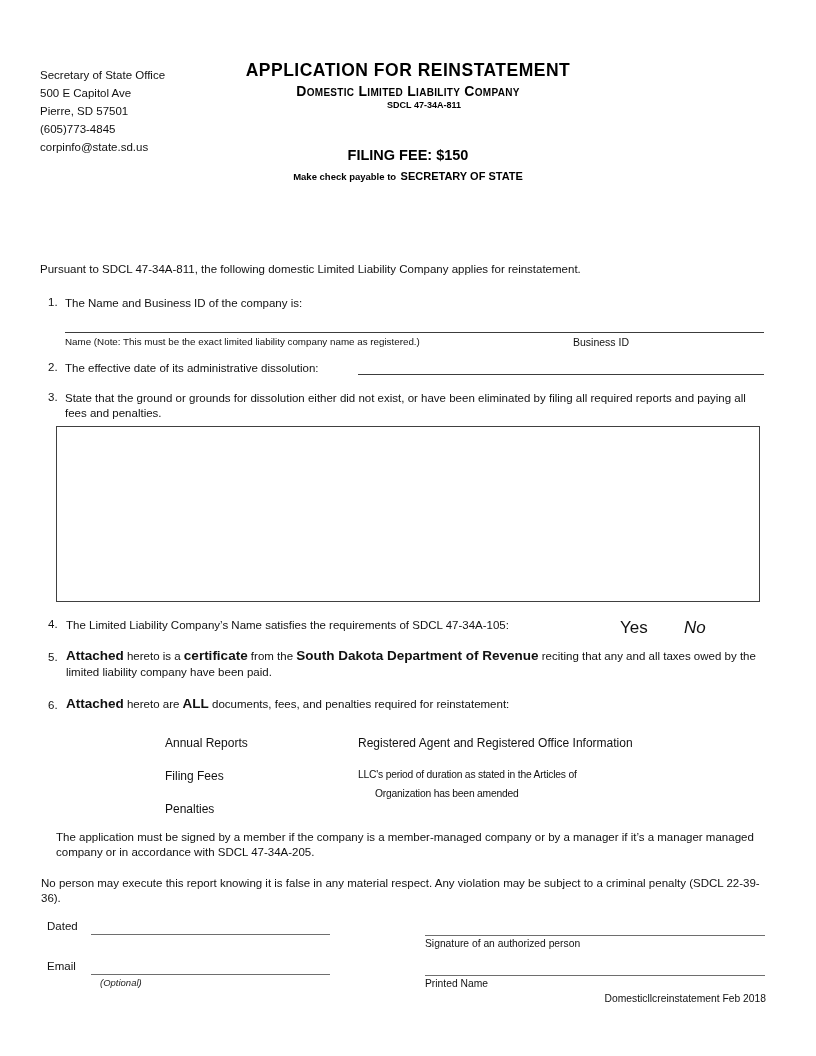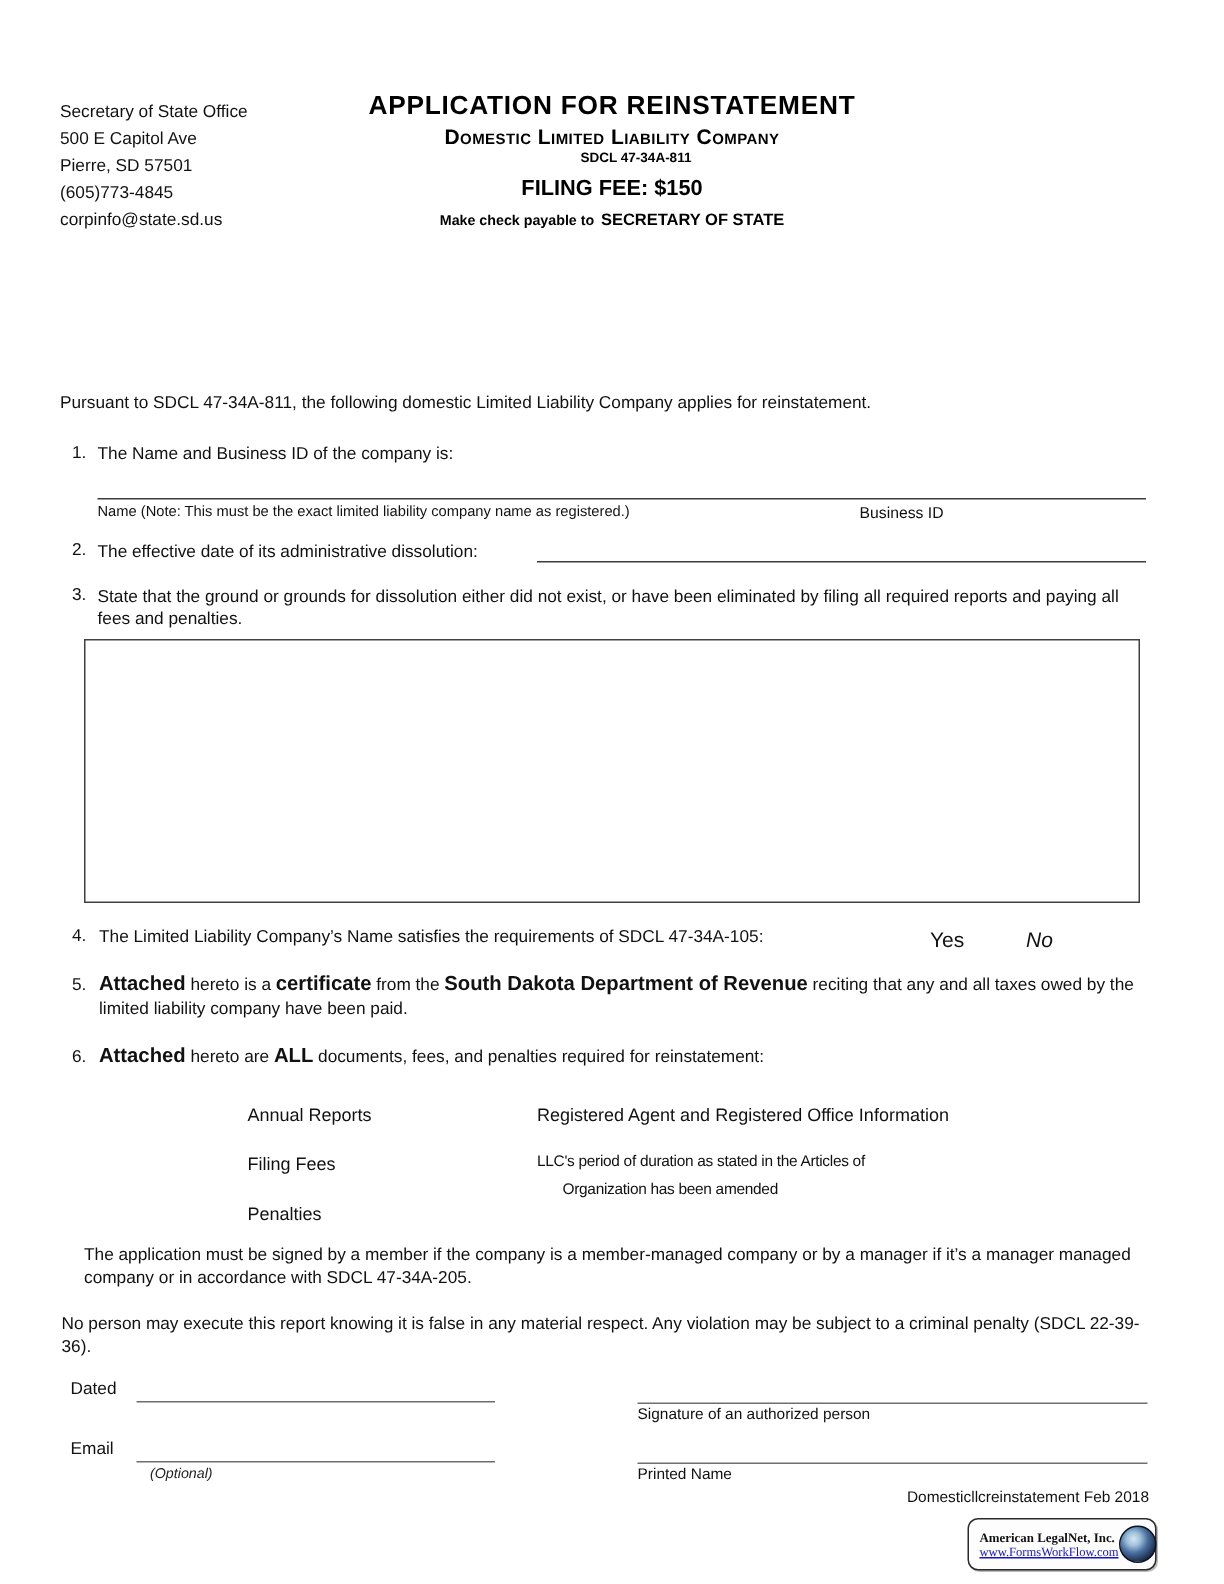--- a/index.html
+++ b/index.html
@@ -12,21 +12,21 @@
     overflow:hidden;
   }
   .abs { position:absolute; }
 
   
   .contact { left:40px; top:66px; font-size:11.5px; line-height:18px; color:#111; }
   .title-wrap { left:0; right:0; top:60px; text-align:center; }
   .main-title { font-size:17.5px; font-weight:bold; letter-spacing:0.5px; color:#000; }
   .sub-title { font-size:14px; font-weight:bold; font-variant:small-caps; letter-spacing:0.3px; margin-top:2px; color:#000; }
   .statute { font-size:9px; font-weight:bold; margin-top:1px; color:#000;padding-left:32px; }
-  .fee { font-size:14.5px; font-weight:bold; margin-top:8px; color:#000; }
+  .fee { font-size:14.5px; font-weight:bold; margin-top:37px; color:#000; }
   .payable { margin-top:3px; color:#000; }
   .payable .pre { font-size:9.5px; font-weight:bold; }
   .payable .to { font-size:11px; font-weight:bold; }
 
   
   .body-text { font-size:11.5px; line-height:15px; color:#111; }
   .intro { left:40px; top:262px; width:740px; }
   .num { position:absolute; font-size:11.5px; color:#111; }
   .item-text { position:absolute; font-size:11.5px; line-height:15px; color:#111; }
 
@@ -62,21 +62,21 @@
   .logo-text { display:flex; flex-direction:column; justify-content:center; }
   .logo-name { font-family:"Liberation Serif", serif; font-weight:bold; font-size:8.6px; color:#111; white-space:nowrap; }
   .logo-url { font-family:"Liberation Serif", serif; font-size:8.4px; color:#1515c4; text-decoration:underline; white-space:nowrap; }
   .globe {
     width:25px; height:25px; border-radius:50%;
     background:radial-gradient(circle at 38% 35%, #d8e6f2 0%, #9fc0da 22%, #4a6fa0 45%, #16233f 78%, #0c1526 100%);
     border:1px solid #0a1220;
     flex:0 0 auto;
   }
 
-  .yn { position:absolute; font-size:14px; color:#111; cursor:default; }
+  .yn { position:absolute; font-size:17px; color:#111; cursor:default; }
 </style>
 </head>
 <body>
 
 <div class="page">
 
   <div class="abs contact">
     <div>Secretary of State Office</div>
     <div>500 E Capitol Ave</div>
     <div>Pierre, SD  57501</div>
@@ -144,21 +144,14 @@
 
   <span class="sig-label" style="left:47px; top:960px;">Email</span>
   <div class="grayline" style="left:91px; top:974px; width:239px;"></div>
   <span class="optional" style="left:100px; top:977px;">(Optional)</span>
 
   <div class="grayline" style="left:425px; top:975px; width:340px;"></div>
   <span class="under-label" style="left:425px; top:978px;">Printed Name</span>
 
   <div class="doc-id">Domesticllcreinstatement Feb 2018</div>
 
-  <div class="logo-box">
-    <div class="logo-text">
-      <span class="logo-name">American LegalNet, Inc.</span>
-      <span class="logo-url">www.FormsWorkFlow.com</span>
-    </div>
-    <div class="globe"></div>
-  </div>
 
 </div>
 
 </body></html>

